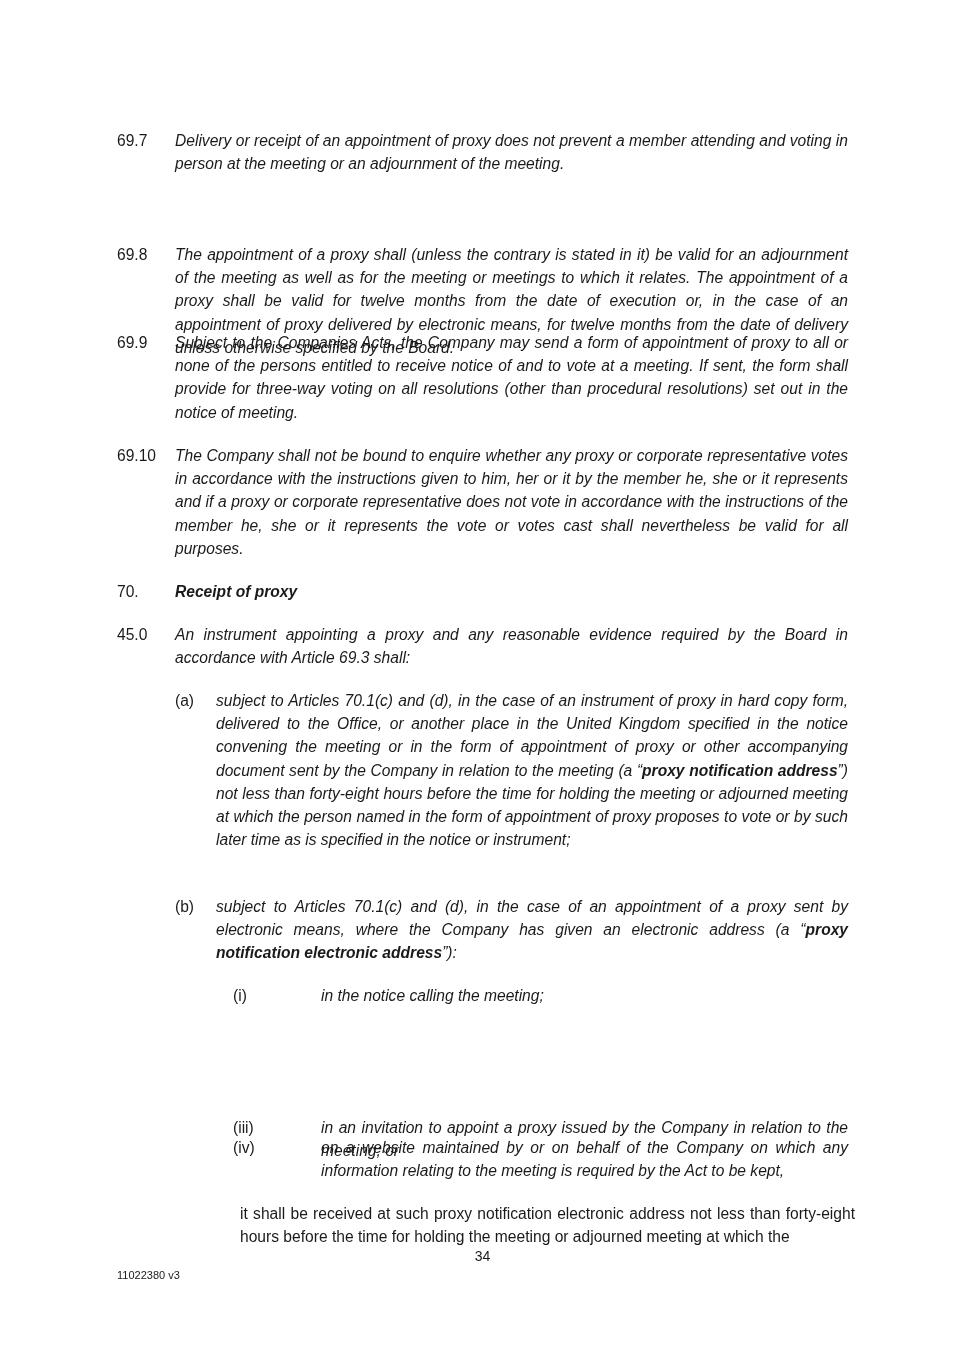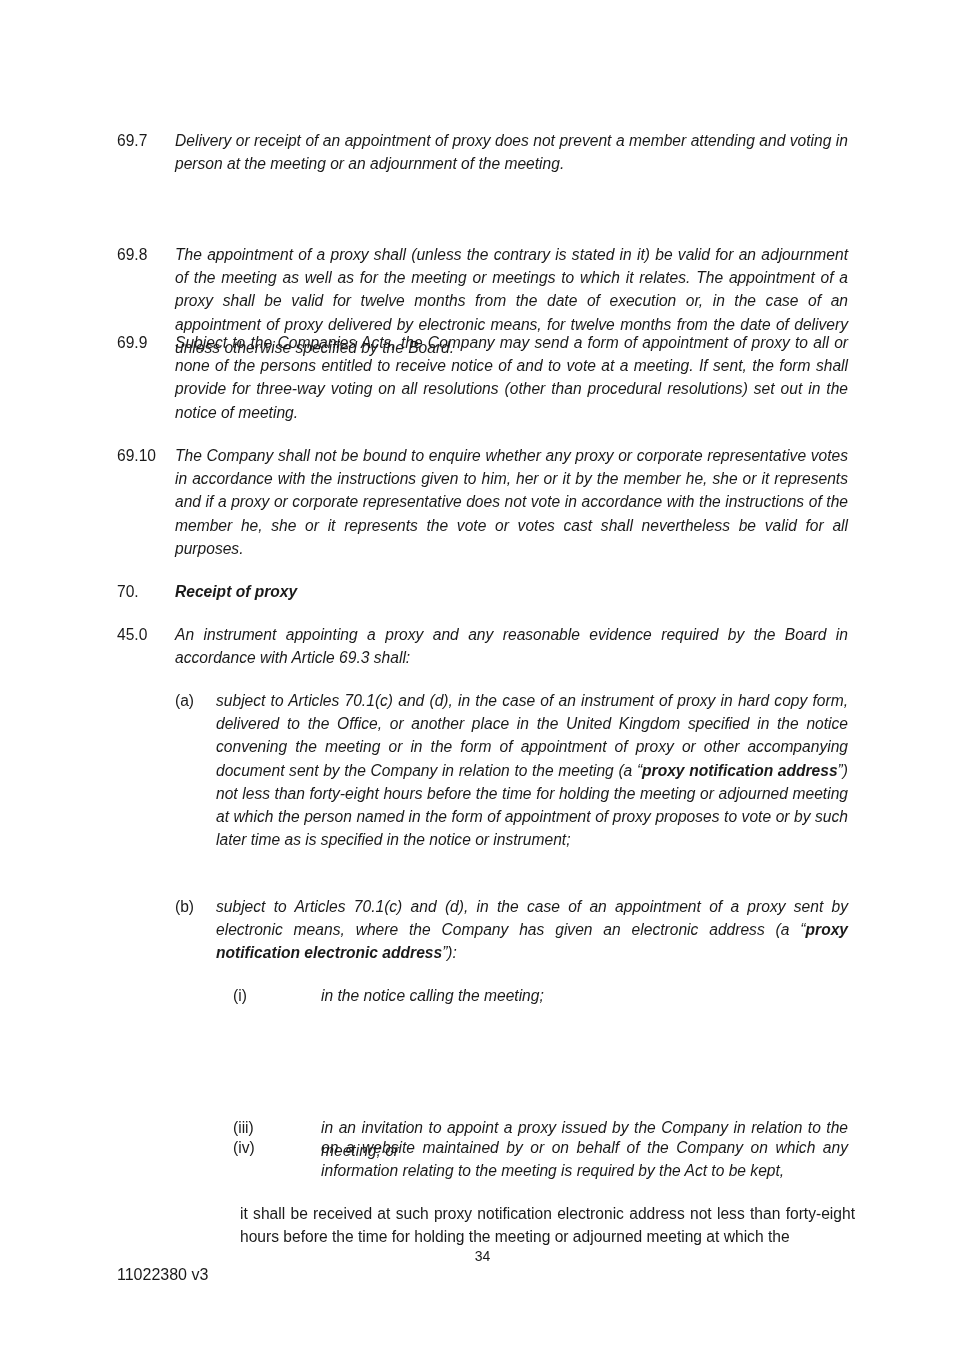--- a/index.html
+++ b/index.html
@@ -16,21 +16,21 @@
     .text { margin-left: 58px; text-align: justify; font-style: italic; }
     .text.lastleft { text-align-last: left; }
     .sub { position: absolute; left: 175px; width: 673px; }
     .sub .num { left: 0; }
     .sub .text { margin-left: 41px; }
     .subsub { position: absolute; left: 233px; width: 615px; }
     .subsub .text { margin-left: 88px; }
     .cont { position: absolute; left: 233px; width: 615px; text-align: justify; }
     b { font-weight: bold; }
     .footer-page { position: absolute; left: 0; width: 965px; top: 1248px; text-align: center; font-size: 14px; line-height: 16px; }
-    .footer-ref { position: absolute; left: 117px; top: 1268px; font-size: 16px; line-height: 14px; }
+    .footer-ref { position: absolute; left: 117px; top: 1268px; font-size: 11px; line-height: 14px; }
   </style>
 </head>
 <body>
 
 <div class="page">
 
   <div class="para" style="top:129px;">
     <span class="num">69.7</span>
     <div class="text lastleft">Delivery or receipt of an appointment of proxy does not prevent a member attending and voting in person at the meeting or an adjournment of the meeting.</div>
   </div>

